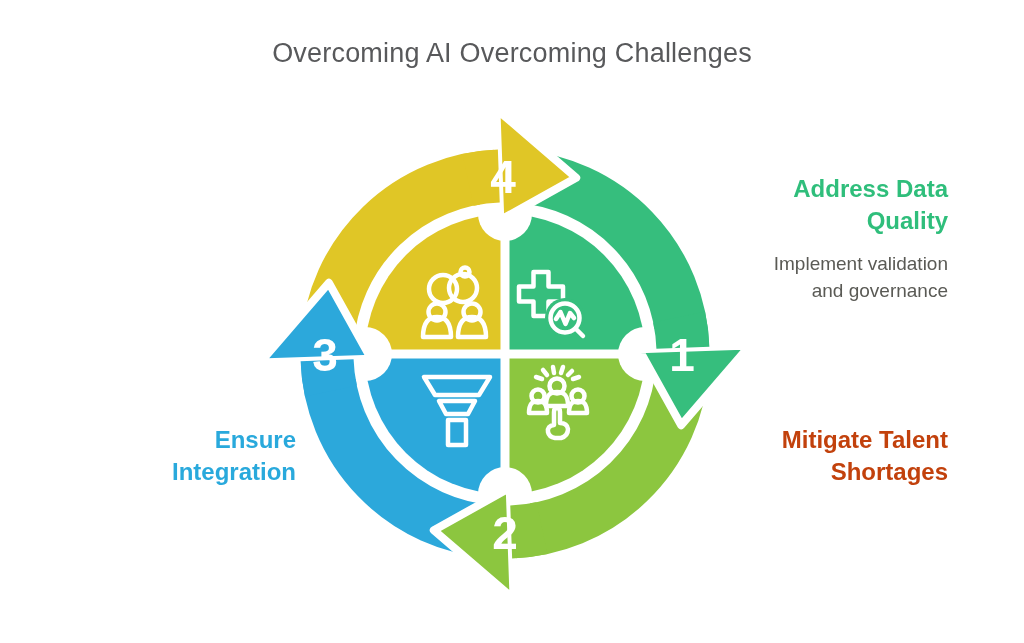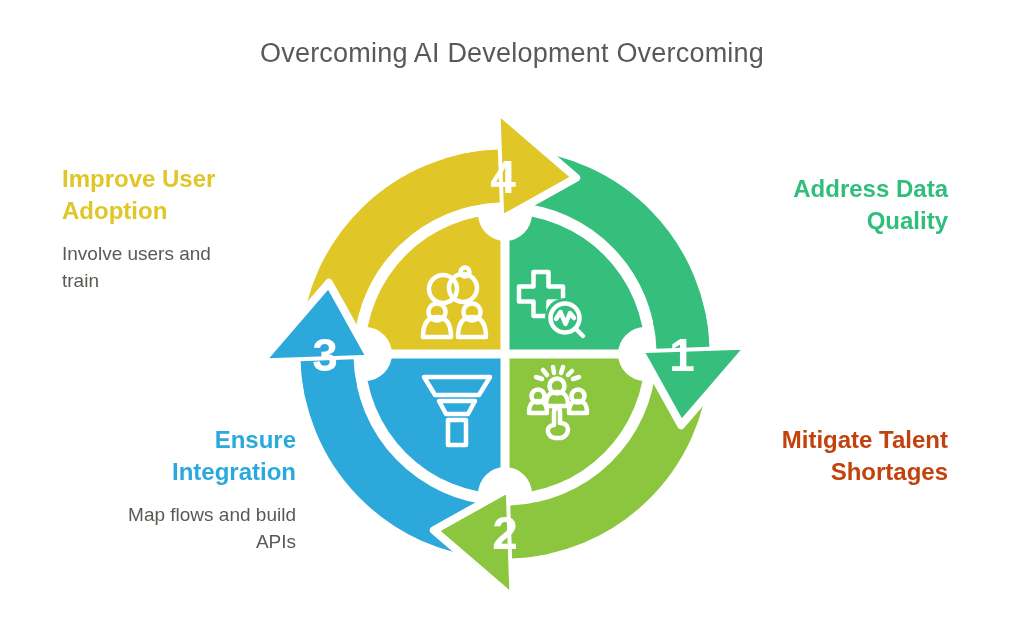--- a/index.html
+++ b/index.html
@@ -31,39 +31,33 @@
   .cap{fill:none;stroke-width:53;}
   .arrow{stroke:#ffffff;stroke-width:8;stroke-linejoin:round;}
   .icon{fill:none;stroke:#ffffff;stroke-width:4.5;stroke-linecap:round;stroke-linejoin:round;}
   .num{font-family:"Liberation Sans", sans-serif;font-weight:bold;font-size:46px;fill:#ffffff;text-anchor:middle;}
 </style>
 </head>
 <body>
 
 <div class="page">
 
-  <div class="main-title">Overcoming AI Development Overcoming</div>
+  <div class="main-title">Overcoming AI Overcoming Challenges</div>
 
-  <div class="corner tl">
-    <div class="corner-title c-yellow">Improve User
-Adoption</div>
-    <div class="corner-desc">Involve users and
-train</div>
-  </div>
 
   <div class="corner tr">
     <div class="corner-title c-green">Address Data
 Quality</div>
+    <div class="corner-desc">Implement validation
+and governance</div>
   </div>
 
   <div class="corner bl">
     <div class="corner-title c-blue">Ensure
 Integration</div>
-    <div class="corner-desc">Map flows and build
-APIs</div>
   </div>
 
   <div class="corner br">
     <div class="corner-title c-lgreen">Mitigate Talent
 Shortages</div>
   </div>
 
   <svg class="diagram" width="620" height="620" viewBox="-310 -310 620 620">
 
     <path class="arc" stroke="#E0C626" d="M -177.6 -12.4 A 178 178 0 0 1 -6.2 -177.9"></path>

